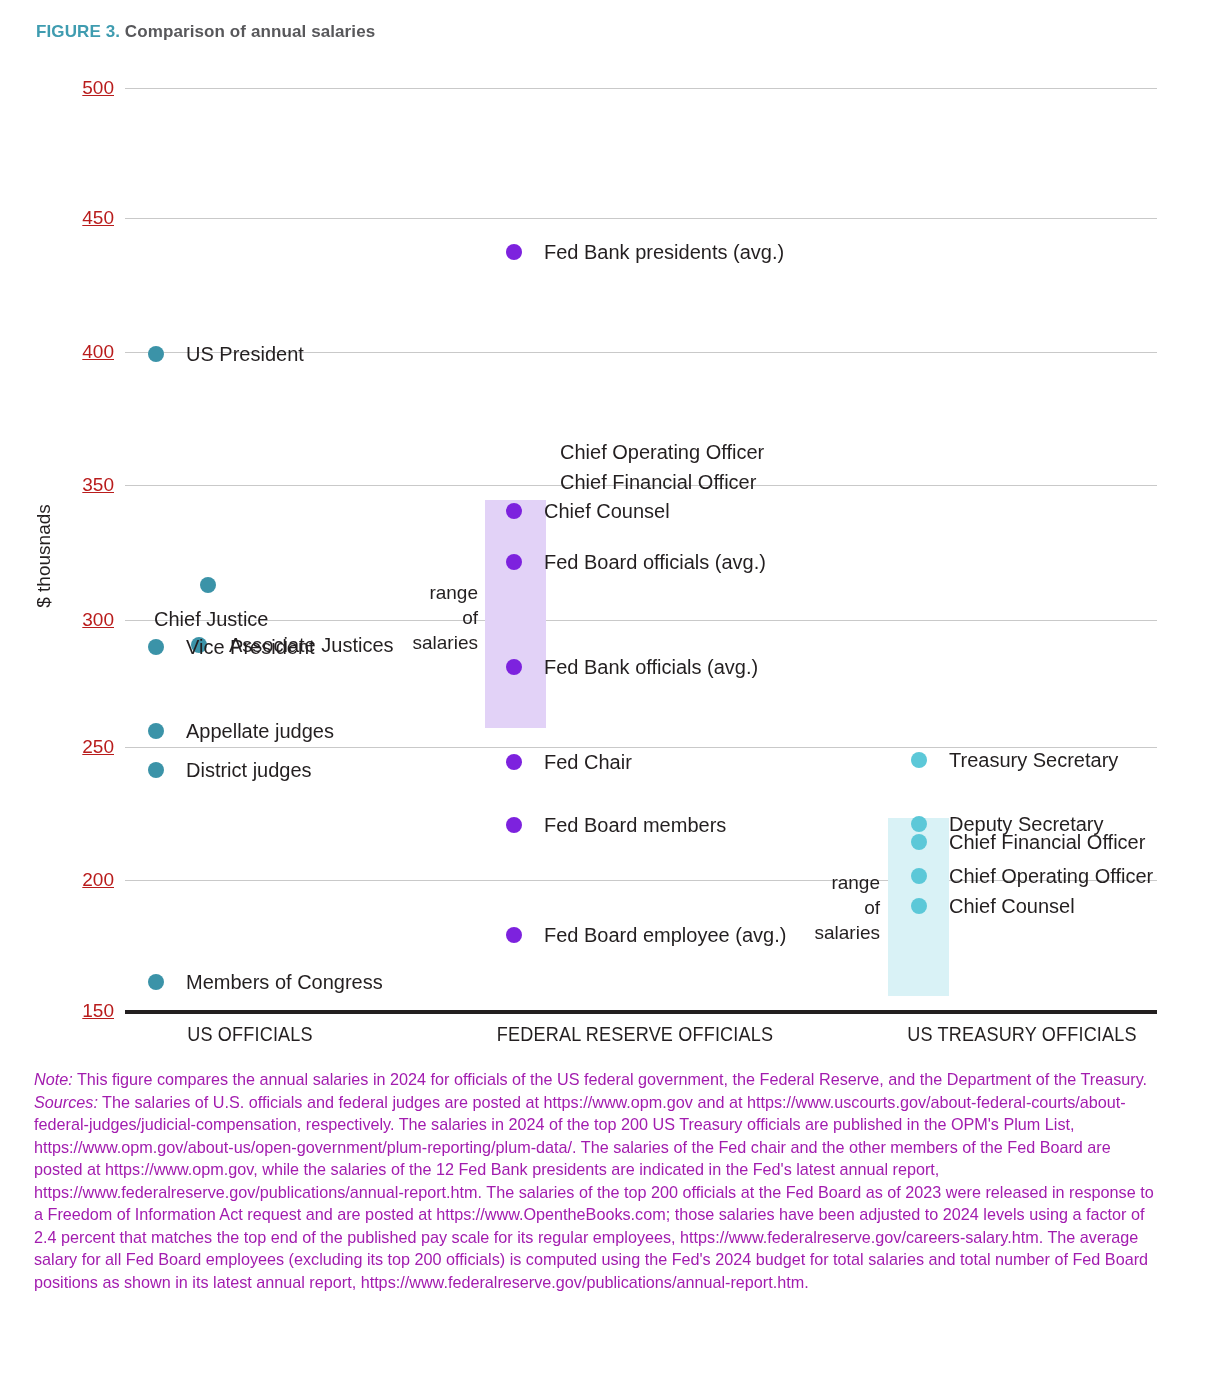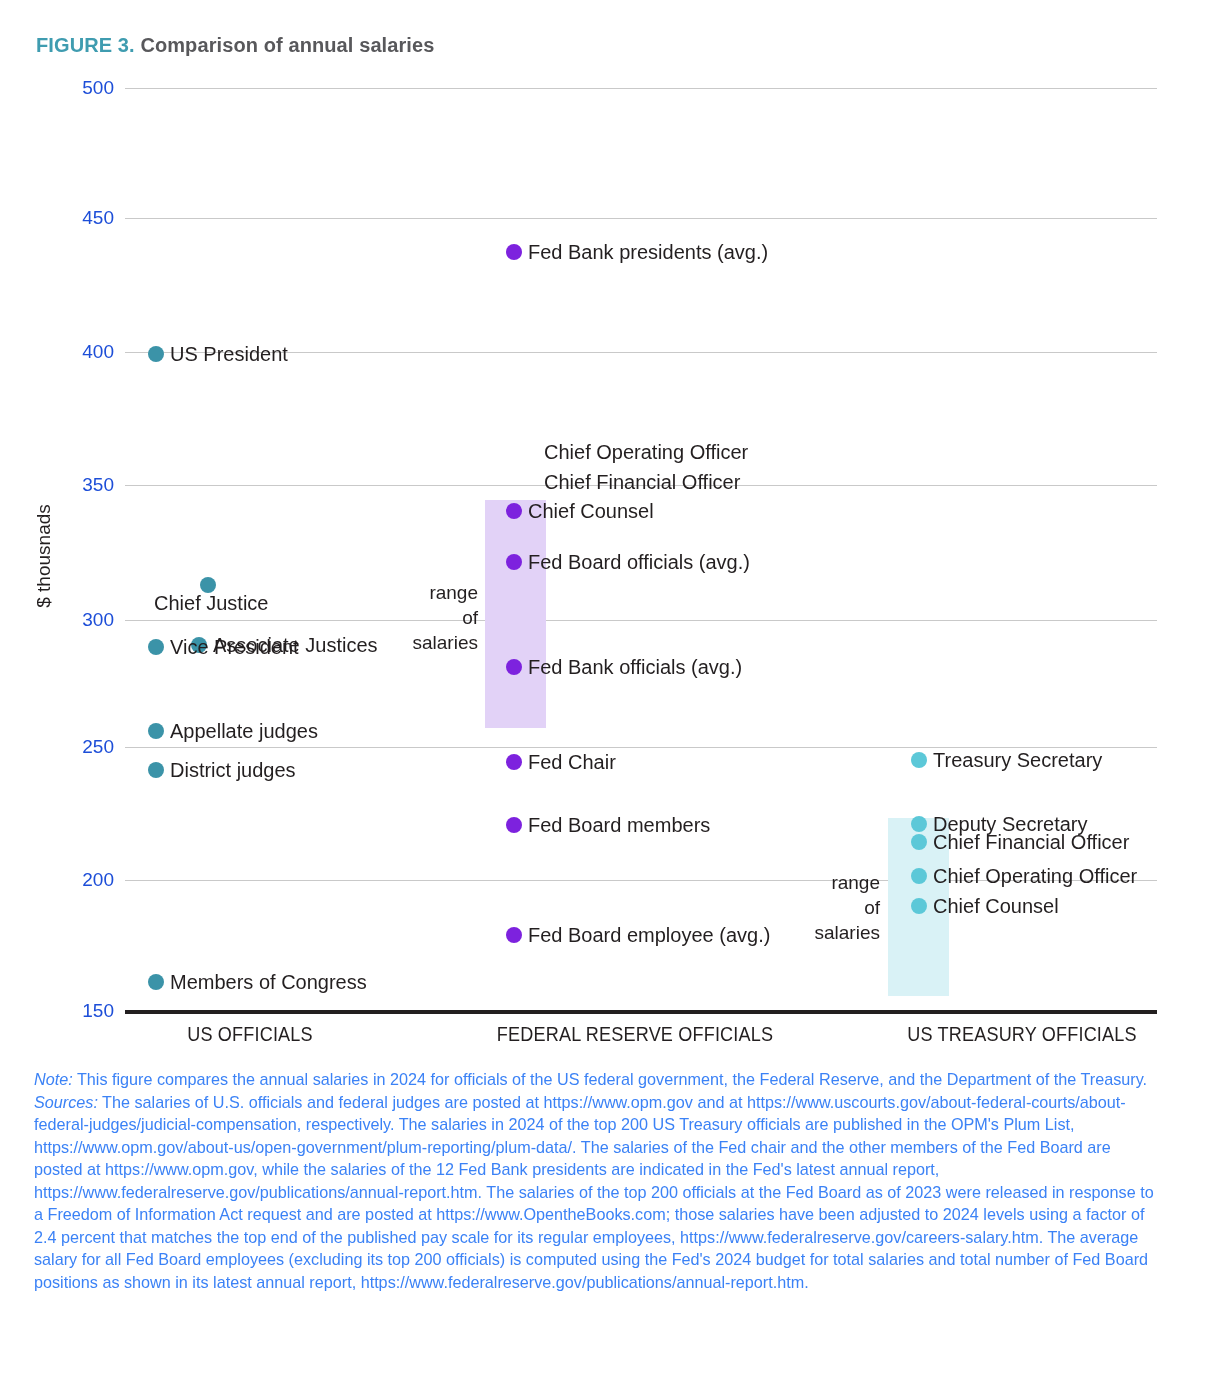--- a/index.html
+++ b/index.html
@@ -12,22 +12,22 @@
     height: 1396px;
     font-family: "Liberation Sans", sans-serif;
     color: #231f20;
     overflow: hidden;
   }
 
   
   #figure-title {
     position: absolute;
     left: 36px;
-    top: 34px;
-    font-size: 20px;
+    top: 22px;
+    font-size: 17px;
     font-weight: bold;
     letter-spacing: 0.1px;
     white-space: nowrap;
     text-align: center;
   }
   #figure-title .fig-num { color: #3f9cb0; }
   #figure-title .fig-text { color: #58585b; }
 
   
   #chart-area {
@@ -43,22 +43,23 @@
     width: 1032px;
     height: 1px;
     background: #c9c9c9;
   }
   .ytick-label {
     position: absolute;
     right: 1102px;
     width: 60px;
     text-align: right;
     font-size: 19px;
-    color: #1d4ed8;
+    color: #b91c1c;
     transform: translateY(-11px);
+    text-decoration: underline;
   }
   #axis-line {
     position: absolute;
     left: 125px;
     top: 1010px;
     width: 1032px;
     height: 4px;
     background: #231f20;
   }
   #y-axis-title {
@@ -95,20 +96,21 @@
     text-align: right;
     white-space: nowrap;
   }
 
   
   .pt {
     position: absolute;
     display: flex;
     align-items: center;
     white-space: nowrap;
+    gap: 16px;
   }
   .pt .dot {
     width: 16px;
     height: 16px;
     border-radius: 50%;
     flex: 0 0 16px;
   }
   .pt .lbl {
     font-size: 20px;
     color: #231f20;
@@ -119,21 +121,21 @@
   .pt .dot.hidden { visibility: hidden; }
 
   
   #notes {
     position: absolute;
     left: 34px;
     top: 1068px;
     width: 1124px;
     font-size: 16.2px;
     line-height: 22.5px;
-    color: #3b82f6;
+    color: #a21caf;
     text-align: left;
   }
   #notes .lead { font-style: italic; }
   #notes p { margin: 0; }
   #notes .src { margin-top: 0px; }
 </style>
 </head>
 <body>
 
 <div id="figure-title">

